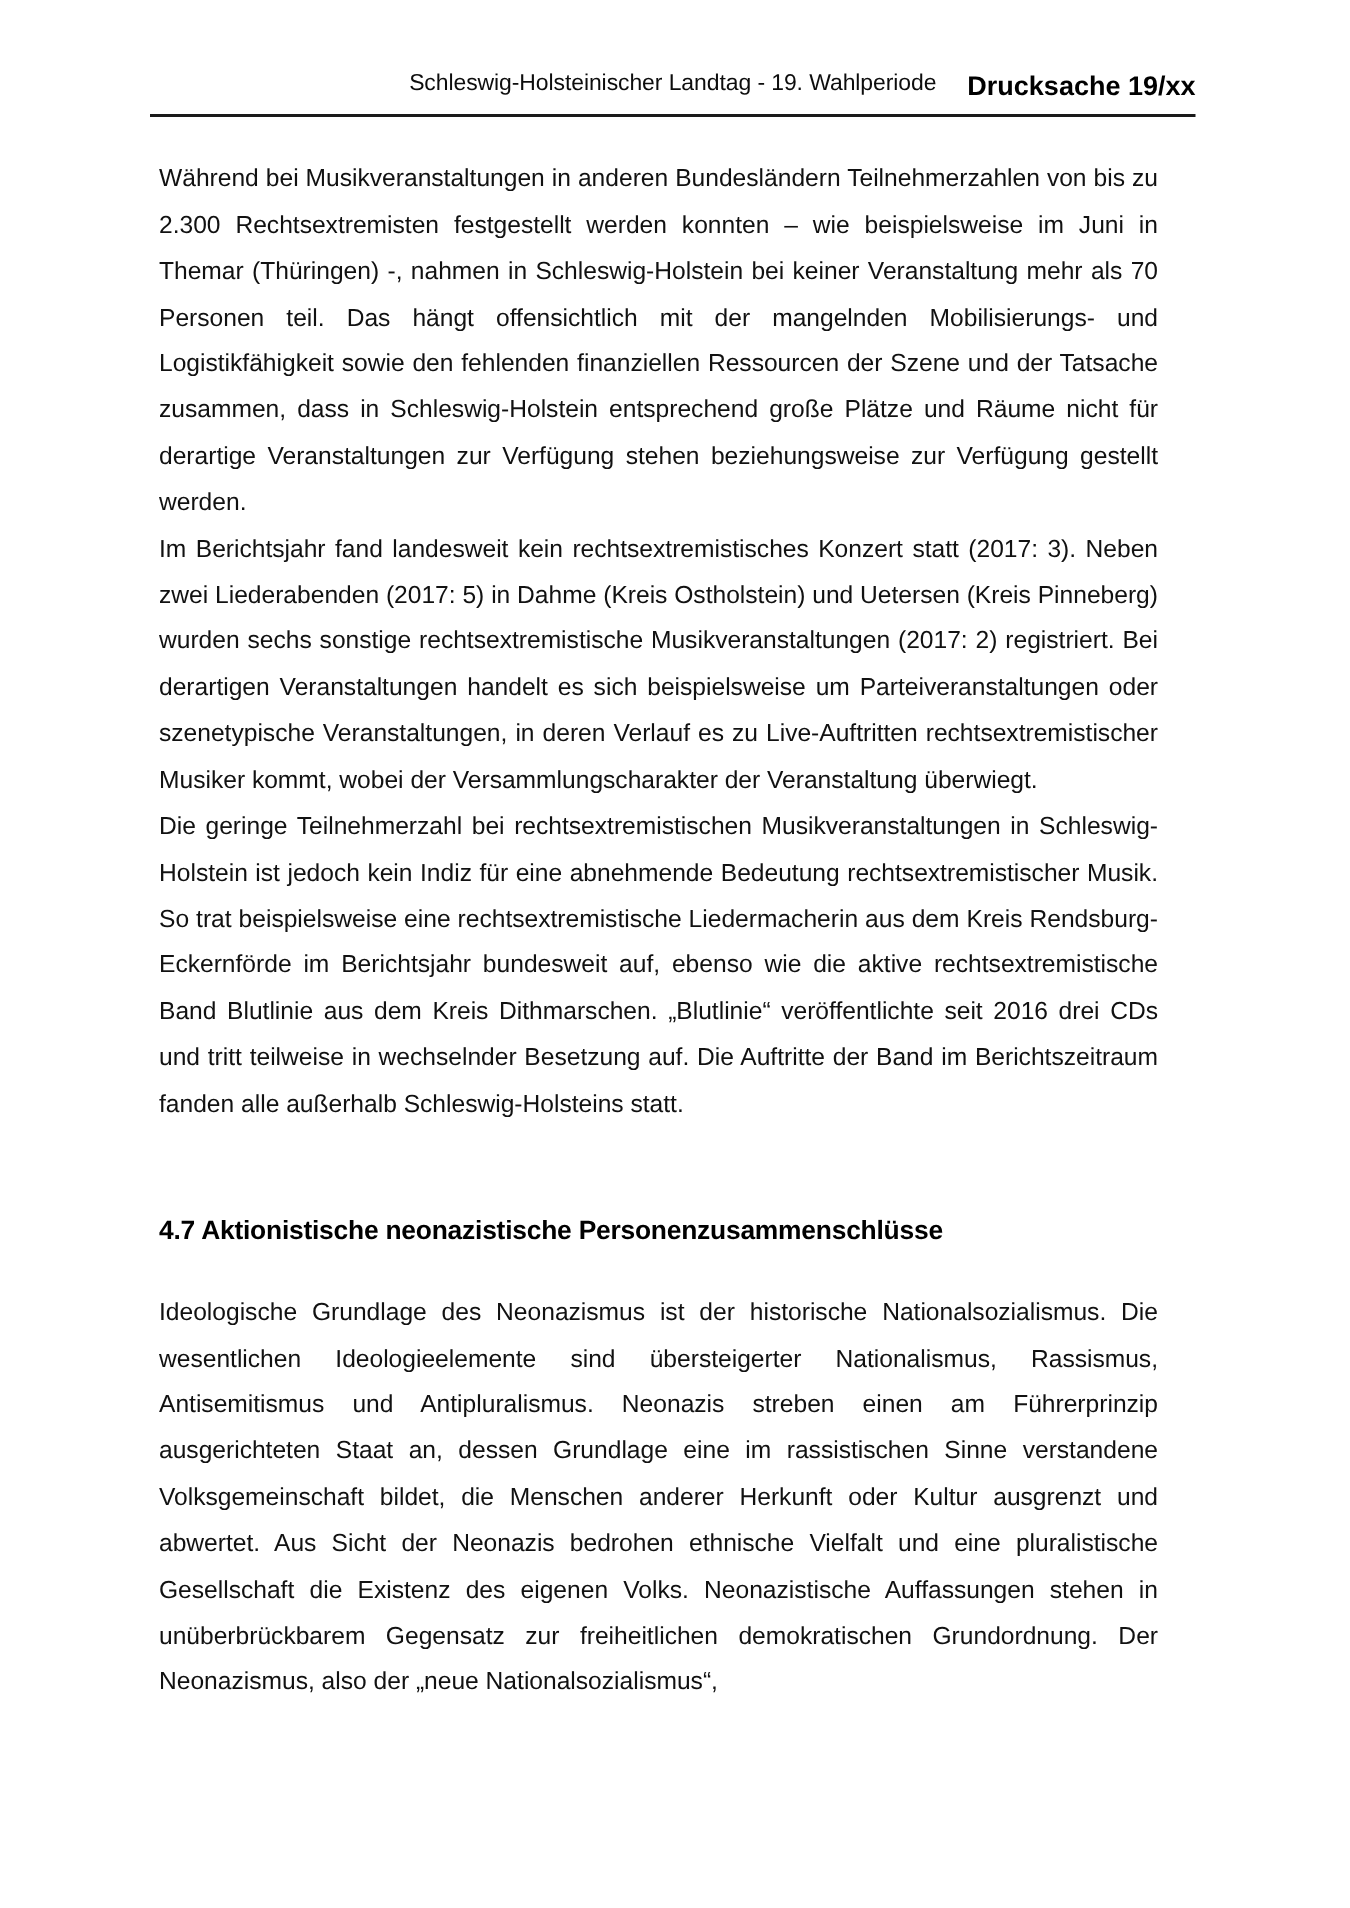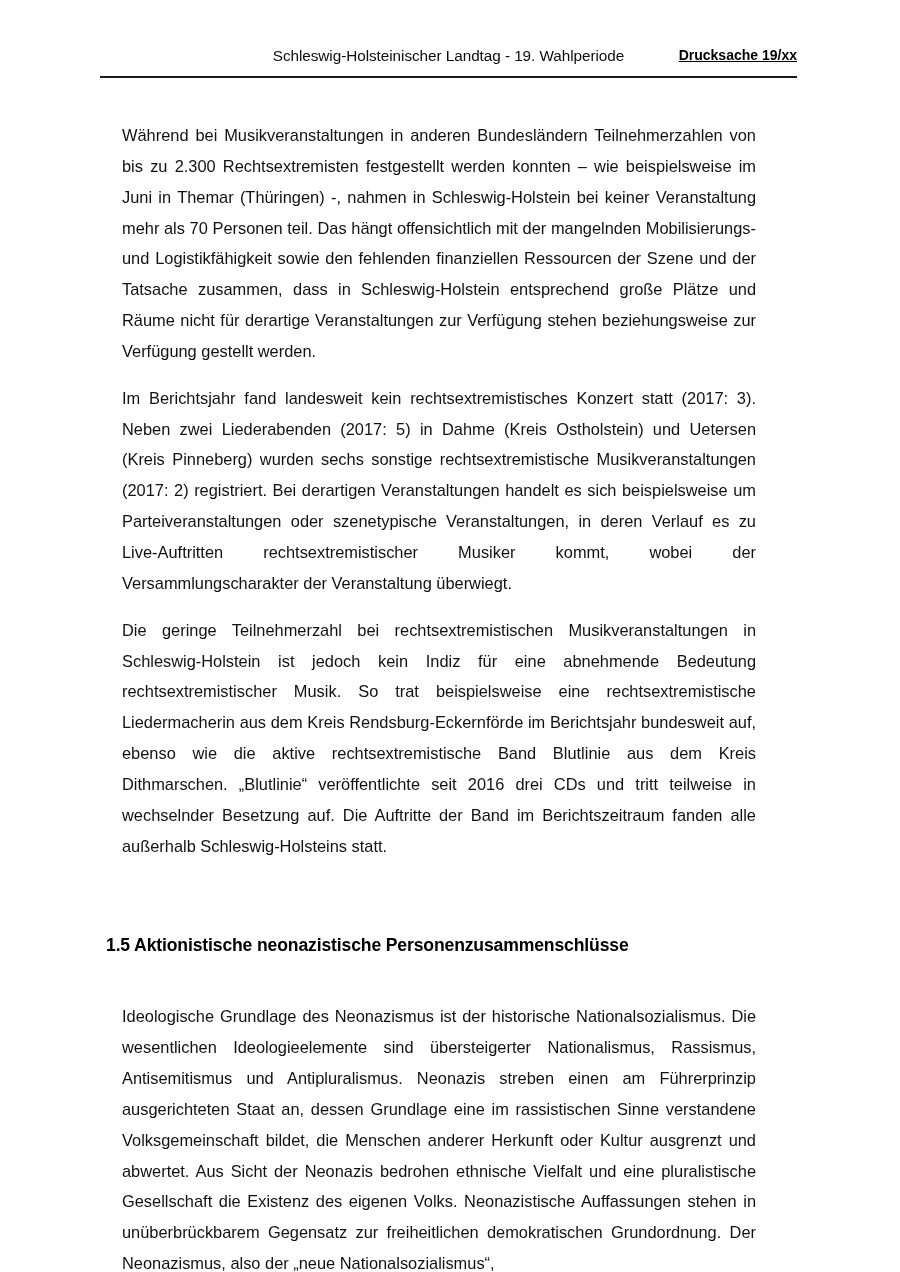--- a/index.html
+++ b/index.html
@@ -40,45 +40,44 @@
   .rh-title {
     font-size: 15.3px;
     letter-spacing: -0.05px;
     white-space: nowrap;
     color: #0d0d0d;
   }
   .rh-right {
     position: absolute;
     right: 0;
     top: 0;
-    font-size: 14px;
+    font-size: 18px;
     font-weight: bold;
     white-space: nowrap;
     color: #000000;
-    text-decoration: underline;
   }
   .head-rule {
     position: absolute;
     left: 100px;
     top: 76px;
     width: 697px;
     height: 0;
     border-top: 2px solid #1a1a1a;
   }
 
   
   .content {
     position: absolute;
     left: 106px;
     top: 104px;
     width: 666px;
   }
 
   p.para {
-    margin: 16px;
+    margin: 0;
     padding: 0;
     font-size: 16.4px;
     line-height: 30.85px;
     text-align: justify;
     text-justify: inter-word;
     color: #111111;
     hyphens: manual;
     -webkit-hyphens: manual;
   }
   
@@ -123,21 +122,21 @@
   <div class="content">
 
     <p class="para">Während bei Musikveranstaltungen in anderen Bundesländern Teilnehmerzahlen von bis zu 2.300 Rechtsextremisten festgestellt werden konnten – wie beispielsweise im Juni in Themar (Thüringen) -, nahmen in Schleswig-Holstein bei keiner Veranstaltung mehr als 70 Personen teil. Das hängt offensichtlich mit der mangelnden Mobilisierungs- und Logistikfähigkeit sowie den fehlenden finanziellen Ressourcen der Szene und der Tatsache zusammen, dass in Schleswig-Holstein entsprechend große Plätze und Räume nicht für derartige Veranstaltungen zur Verfügung stehen beziehungsweise zur Verfügung gestellt werden.</p>
 
     <p class="para">Im Berichtsjahr fand landesweit kein rechtsextremistisches Konzert statt (2017: 3). Neben zwei Liederabenden (2017: 5) in Dahme (Kreis Ostholstein) und Uetersen (Kreis Pinneberg) wurden sechs sonstige rechtsextremistische Musikveranstaltungen (2017: 2) registriert. Bei derartigen Veranstaltungen handelt es sich beispielsweise um Parteiveranstaltungen oder szenetypische Veranstaltungen, in deren Verlauf es zu Live-Auftritten rechtsextremistischer Musiker kommt, wobei der Versammlungscharakter der Veranstaltung überwiegt.</p>
 
     <p class="para">Die geringe Teilnehmerzahl bei rechtsextremistischen Musikveranstaltungen in Schleswig-Holstein ist jedoch kein Indiz für eine abnehmende Bedeutung rechtsextremistischer Musik. So trat beispielsweise eine rechtsextremistische Liedermacherin aus dem Kreis Rendsburg-Eckernförde im Berichtsjahr bundesweit auf, ebenso wie die aktive rechtsextremistische Band Blutlinie aus dem Kreis Dithmarschen. „Blutlinie“ veröffentlichte seit 2016 drei CDs und tritt teilweise in wechselnder Besetzung auf. Die Auftritte der Band im Berichtszeitraum fanden alle außerhalb Schleswig-Holsteins statt.</p>
 
     <div class="gap-before-heading"></div>
 
-    <h2 class="section-heading">1.5 Aktionistische neonazistische Personenzusammenschlüsse</h2>
+    <h2 class="section-heading">4.7 Aktionistische neonazistische Personenzusammenschlüsse</h2>
 
     <div class="gap-after-heading"></div>
 
     <p class="para">Ideologische Grundlage des Neonazismus ist der historische Nationalsozialismus. Die wesentlichen Ideologieelemente sind übersteigerter Nationalismus, Rassismus, Antisemitismus und Antipluralismus. Neonazis streben einen am Führerprinzip ausgerichteten Staat an, dessen Grundlage eine im rassistischen Sinne verstandene Volksgemeinschaft bildet, die Menschen anderer Herkunft oder Kultur ausgrenzt und abwertet. Aus Sicht der Neonazis bedrohen ethnische Vielfalt und eine pluralistische Gesellschaft die Existenz des eigenen Volks. Neonazistische Auffassungen stehen in unüberbrückbarem Gegensatz zur freiheitlichen demokratischen Grundordnung. Der Neonazismus, also der „neue Nationalsozialismus“,</p>
 
   </div>
 
 
 </div>
 

